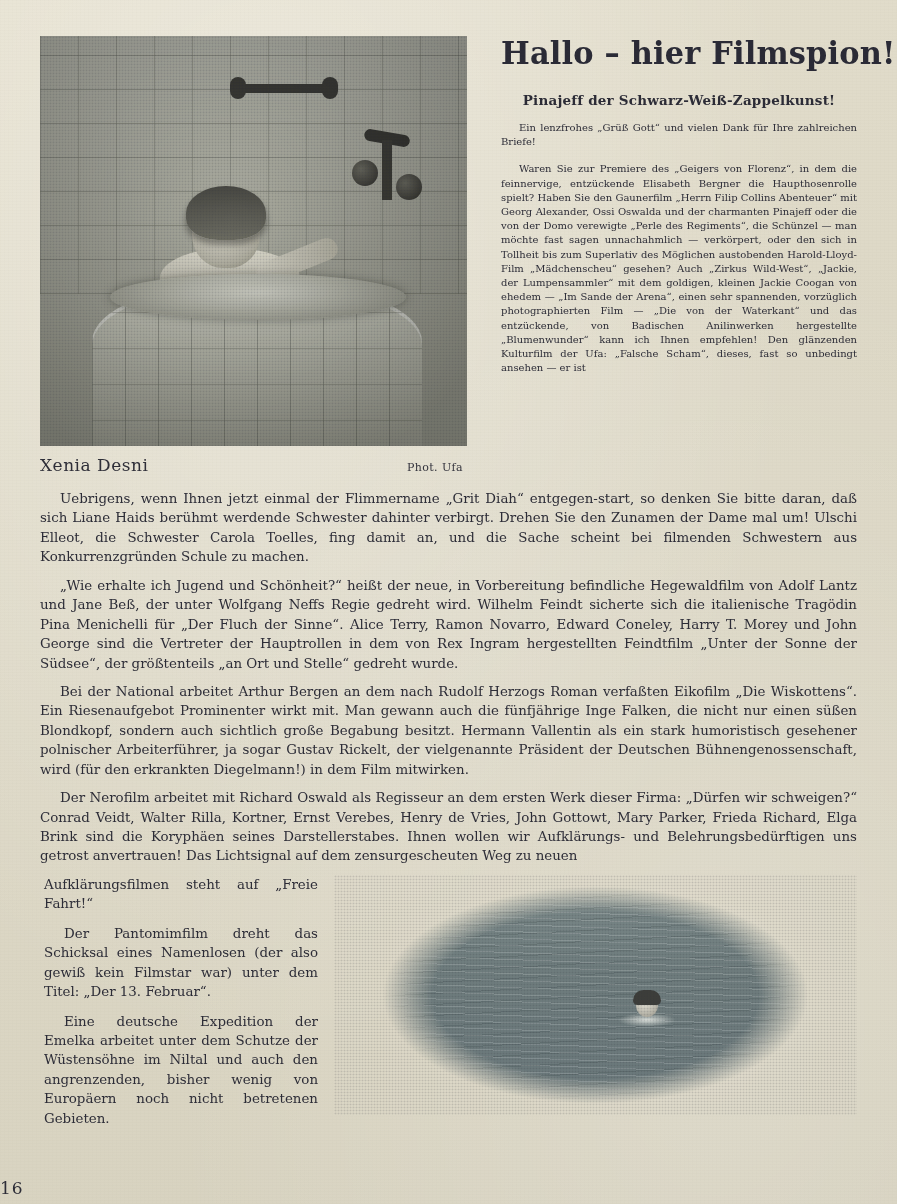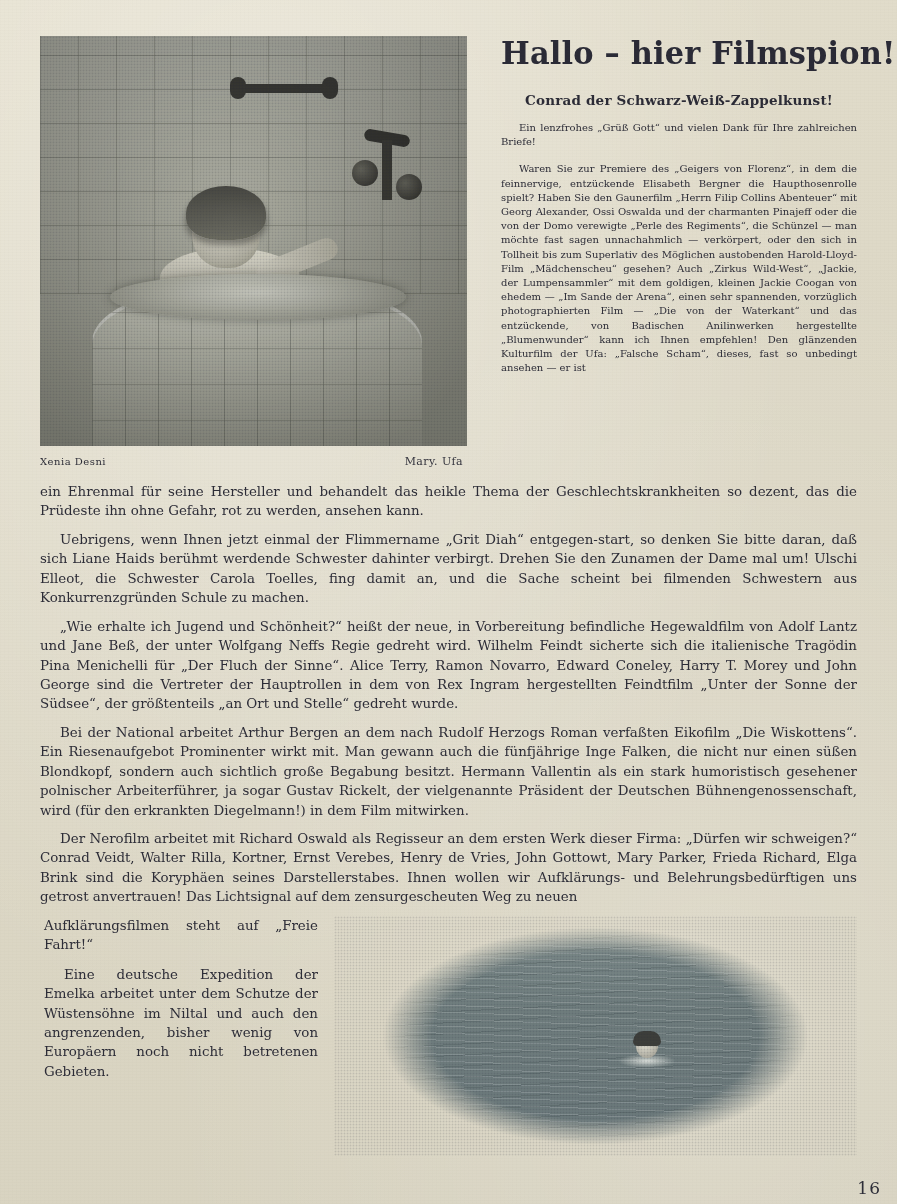--- a/index.html
+++ b/index.html
@@ -58,21 +58,21 @@
   }
   .photo-caption {
     display: flex;
     justify-content: space-between;
     align-items: baseline;
     margin-top: 9px;
     padding-right: 4px;
   }
   .cap-name {
     font-family: "DejaVu Serif", serif;
-    font-size: 10px;
+    font-size: 17px;
     letter-spacing: .5px;
     color: #2e2e38;
   }
   .cap-credit {
     font-size: 11px;
     letter-spacing: .4px;
     color: #33333d;
   }
 
   .right-col {
@@ -158,21 +158,21 @@
     height: 240px;
     position: relative;
     overflow: hidden;
   }
 
   .folio {
     position: absolute;
     left: 0;
     right: 16px;
     bottom: 6px;
-    text-align: right;
+    text-align: left;
     font-size: 17px;
     letter-spacing: 1px;
     color: #2d2d38;
   }
 
   
   .ph1-bg {
     position: absolute;
     inset: 0;
     background:
@@ -402,43 +402,43 @@
           <div class="ph1-torso"></div>
           <div class="ph1-arm"></div>
           <div class="ph1-figure-head"></div>
           <div class="ph1-hair"></div>
           <div class="ph1-water"></div>
           <div class="ph1-shade"></div>
           <div class="halftone"></div>
         </div>
         <div class="photo-caption">
           <span class="cap-name">Xenia Desni</span>
-          <span class="cap-credit">Mary. Ufa</span>
+          <span class="cap-credit">Phot. Ufa</span>
         </div>
       </div>
 
       <div class="right-col">
         <div class="headline">Hallo – hier Filmspion!</div>
-        <div class="subhead">Conrad der Schwarz-Weiß-Zappelkunst!</div>
+        <div class="subhead">Pinajeff der Schwarz-Weiß-Zappelkunst!</div>
         <p class="rcol-p"><span class="ind"></span><span>Ein lenzfrohes „Grüß Gott“ und vielen Dank für Ihre zahlreichen Briefe!</span></p>
         <p class="rcol-p"><span class="ind"></span><span>Waren Sie zur Premiere des „Geigers von Florenz“, in dem die feinnervige, entzückende Elisabeth Bergner die Haupthosenrolle spielt? Haben Sie den Gaunerfilm „Herrn Filip Collins Abenteuer“ mit Georg Alexander, Ossi Oswalda und der charmanten Pinajeff oder die von der Domo verewigte „Perle des Regiments“, die Schünzel — man möchte fast sagen unnachahmlich — verkörpert, oder den sich in Tollheit bis zum Superlativ des Möglichen austobenden Harold-Lloyd-Film „Mädchenscheu“ gesehen? Auch „Zirkus Wild-West“, „Jackie, der Lumpensammler“ mit dem goldigen, kleinen Jackie Coogan von ehedem — „Im Sande der Arena“, einen sehr spannenden, vorzüglich photographierten Film — „Die von der Waterkant“ und das entzückende, von Badischen Anilinwerken hergestellte „Blumenwunder“ kann ich Ihnen empfehlen! Den glänzenden Kulturfilm der Ufa: „Falsche Scham“, dieses, fast so unbedingt ansehen — er ist</span></p>
       </div>
     </div>
 
     <div class="body-text">
-      <p><span>ein Ehrenmal für seine Hersteller und behandelt das heikle Thema der Geschlechtskrankheiten so dezent, das die Prüdeste ihn ohne Gefahr, rot zu werden, ansehen kann.</span></p>
       <p><span class="ind"></span><span>Uebrigens, wenn Ihnen jetzt einmal der Flimmername „Grit Diah“ entgegen-start, so denken Sie bitte daran, daß sich Liane Haids berühmt werdende Schwester dahinter verbirgt. Drehen Sie den Zunamen der Dame mal um! Ulschi Elleot, die Schwester Carola Toelles, fing damit an, und die Sache scheint bei filmenden Schwestern aus Konkurrenzgründen Schule zu machen.</span></p>
       <p><span class="ind"></span><span>„Wie erhalte ich Jugend und Schönheit?“ heißt der neue, in Vorbereitung befindliche Hegewaldfilm von Adolf Lantz und Jane Beß, der unter Wolfgang Neffs Regie gedreht wird. Wilhelm Feindt sicherte sich die italienische Tragödin Pina Menichelli für „Der Fluch der Sinne“. Alice Terry, Ramon Novarro, Edward Coneley, Harry T. Morey und John George sind die Vertreter der Hauptrollen in dem von Rex Ingram hergestellten Feindtfilm „Unter der Sonne der Südsee“, der größtenteils „an Ort und Stelle“ gedreht wurde.</span></p>
       <p><span class="ind"></span><span>Bei der National arbeitet Arthur Bergen an dem nach Rudolf Herzogs Roman verfaßten Eikofilm „Die Wiskottens“. Ein Riesenaufgebot Prominenter wirkt mit. Man gewann auch die fünfjährige Inge Falken, die nicht nur einen süßen Blondkopf, sondern auch sichtlich große Begabung besitzt. Hermann Vallentin als ein stark humoristisch gesehener polnischer Arbeiterführer, ja sogar Gustav Rickelt, der vielgenannte Präsident der Deutschen Bühnengenossenschaft, wird (für den erkrankten Diegelmann!) in dem Film mitwirken.</span></p>
       <p><span class="ind"></span><span>Der Nerofilm arbeitet mit Richard Oswald als Regisseur an dem ersten Werk dieser Firma: „Dürfen wir schweigen?“ Conrad Veidt, Walter Rilla, Kortner, Ernst Verebes, Henry de Vries, John Gottowt, Mary Parker, Frieda Richard, Elga Brink sind die Koryphäen seines Darstellerstabes. Ihnen wollen wir Aufklärungs- und Belehrungsbedürftigen uns getrost anvertrauen! Das Lichtsignal auf dem zensurgescheuten Weg zu neuen</span></p>
     </div>
 
     <div class="lower">
       <div class="lower-left">
         <p><span>Aufklärungsfilmen steht auf „Freie Fahrt!“</span></p>
+        <p><span class="ind"></span><span>Der Pantomimfilm dreht das Schicksal eines Namenlosen (der also gewiß kein Filmstar war) unter dem Titel: „Der 13. Februar“.</span></p>
         <p><span class="ind"></span><span>Eine deutsche Expedition der Emelka arbeitet unter dem Schutze der Wüstensöhne im Niltal und auch den angrenzenden, bisher wenig von Europäern noch nicht betretenen Gebieten.</span></p>
 
       </div>
 
       <div class="lower-right">
         <div class="sea-photo">
           <div class="sea-mask"></div>
           <div class="sea-waves"></div>
           <div class="swimmer">
             <div class="splash"></div>

